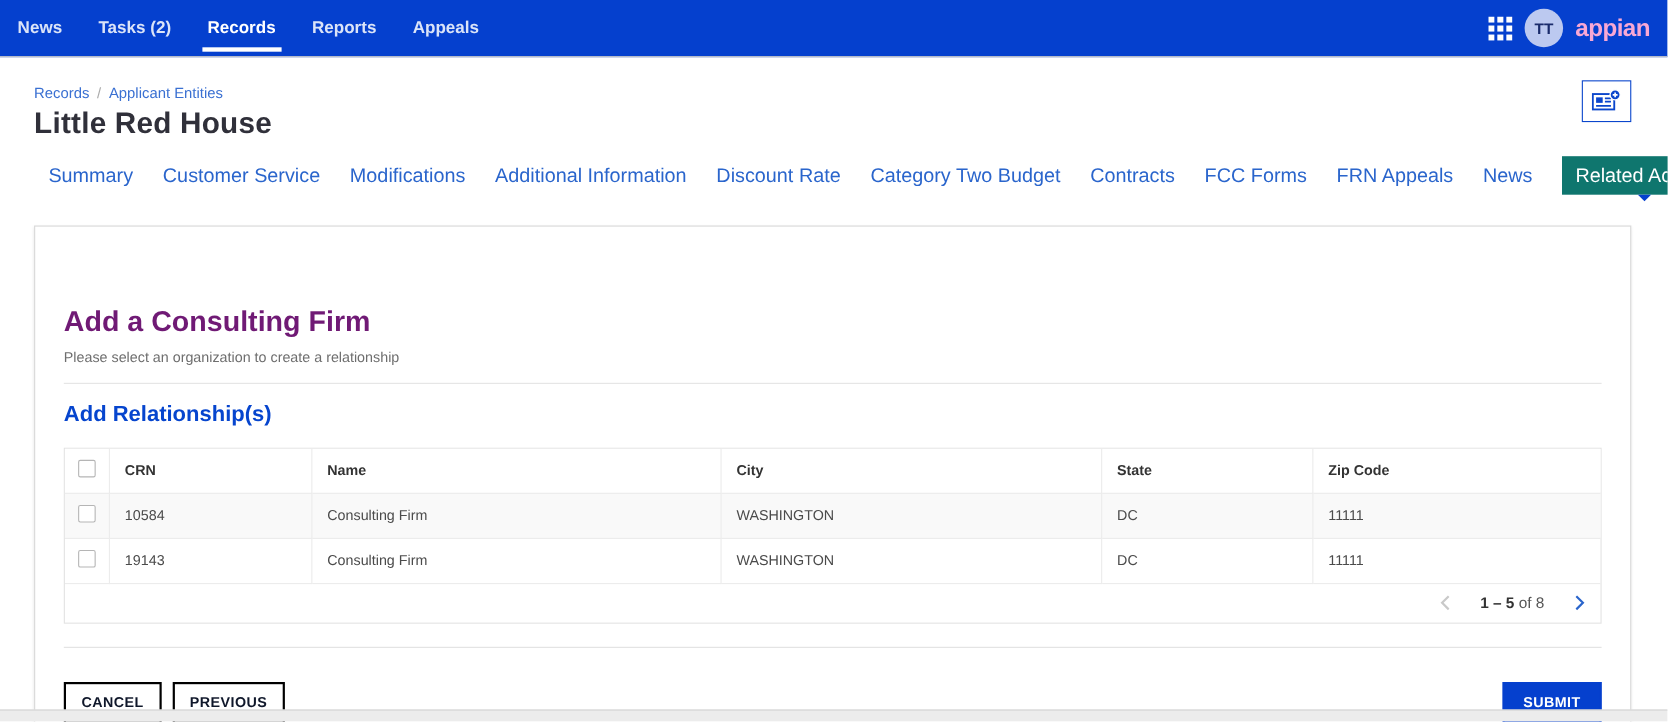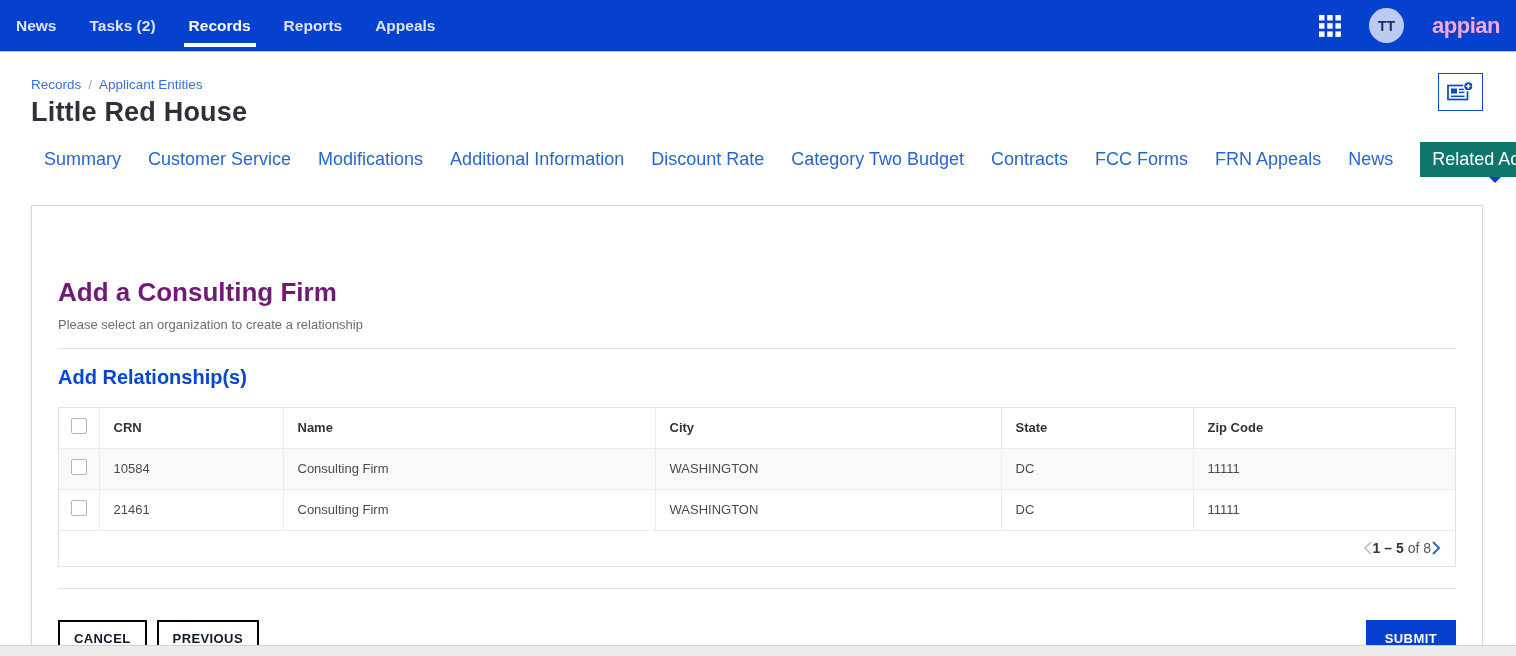--- a/index.html
+++ b/index.html
@@ -39,21 +39,21 @@
     position: absolute;
     left: -5px; right: -5px;
     bottom: 4px;
     height: 4px;
     background: #ffffff;
   }
   .nav-right {
     margin-left: auto;
     display: flex;
     align-items: center;
-    gap: 28px;
+    gap: 11px;
   }
   .waffle { display: block; cursor: pointer; }
   .avatar {
     width: 35px; height: 35px;
     border-radius: 50%;
     background: #bcc9f0;
     color: #1a2b6b;
     font-size: 14px;
     font-weight: 700;
     display: flex;
@@ -162,21 +162,21 @@
     border-radius: 2px;
     background: #ffffff;
     display: inline-block;
     cursor: pointer;
   }
   .grid-footer {
     height: 35px;
     display: flex;
     align-items: center;
     justify-content: flex-end;
-    gap: 1px;
+    gap: 28px;
     padding-right: 14px;
     font-size: 14px;
     text-align: right;
   }
   .page-range { color: #333; font-weight: 700; }
   .page-of { color: #555; font-weight: 400; }
   .chev { display: flex; align-items: center; }
   .chev.prev { cursor: default; }
   .chev.next { cursor: pointer; }
 
@@ -308,21 +308,21 @@
           <tr class="row-alt">
             <td class="cb-cell"><span class="checkbox"></span></td>
             <td>10584</td>
             <td>Consulting Firm</td>
             <td>WASHINGTON</td>
             <td>DC</td>
             <td>11111</td>
           </tr>
           <tr class="">
             <td class="cb-cell"><span class="checkbox"></span></td>
-            <td>21461</td>
+            <td>19143</td>
             <td>Consulting Firm</td>
             <td>WASHINGTON</td>
             <td>DC</td>
             <td>11111</td>
           </tr>
         </tbody>
     </table>
     <div class="grid-footer">
       <span class="chev prev">
         <svg width="9" height="14" viewBox="0 0 9 14">

